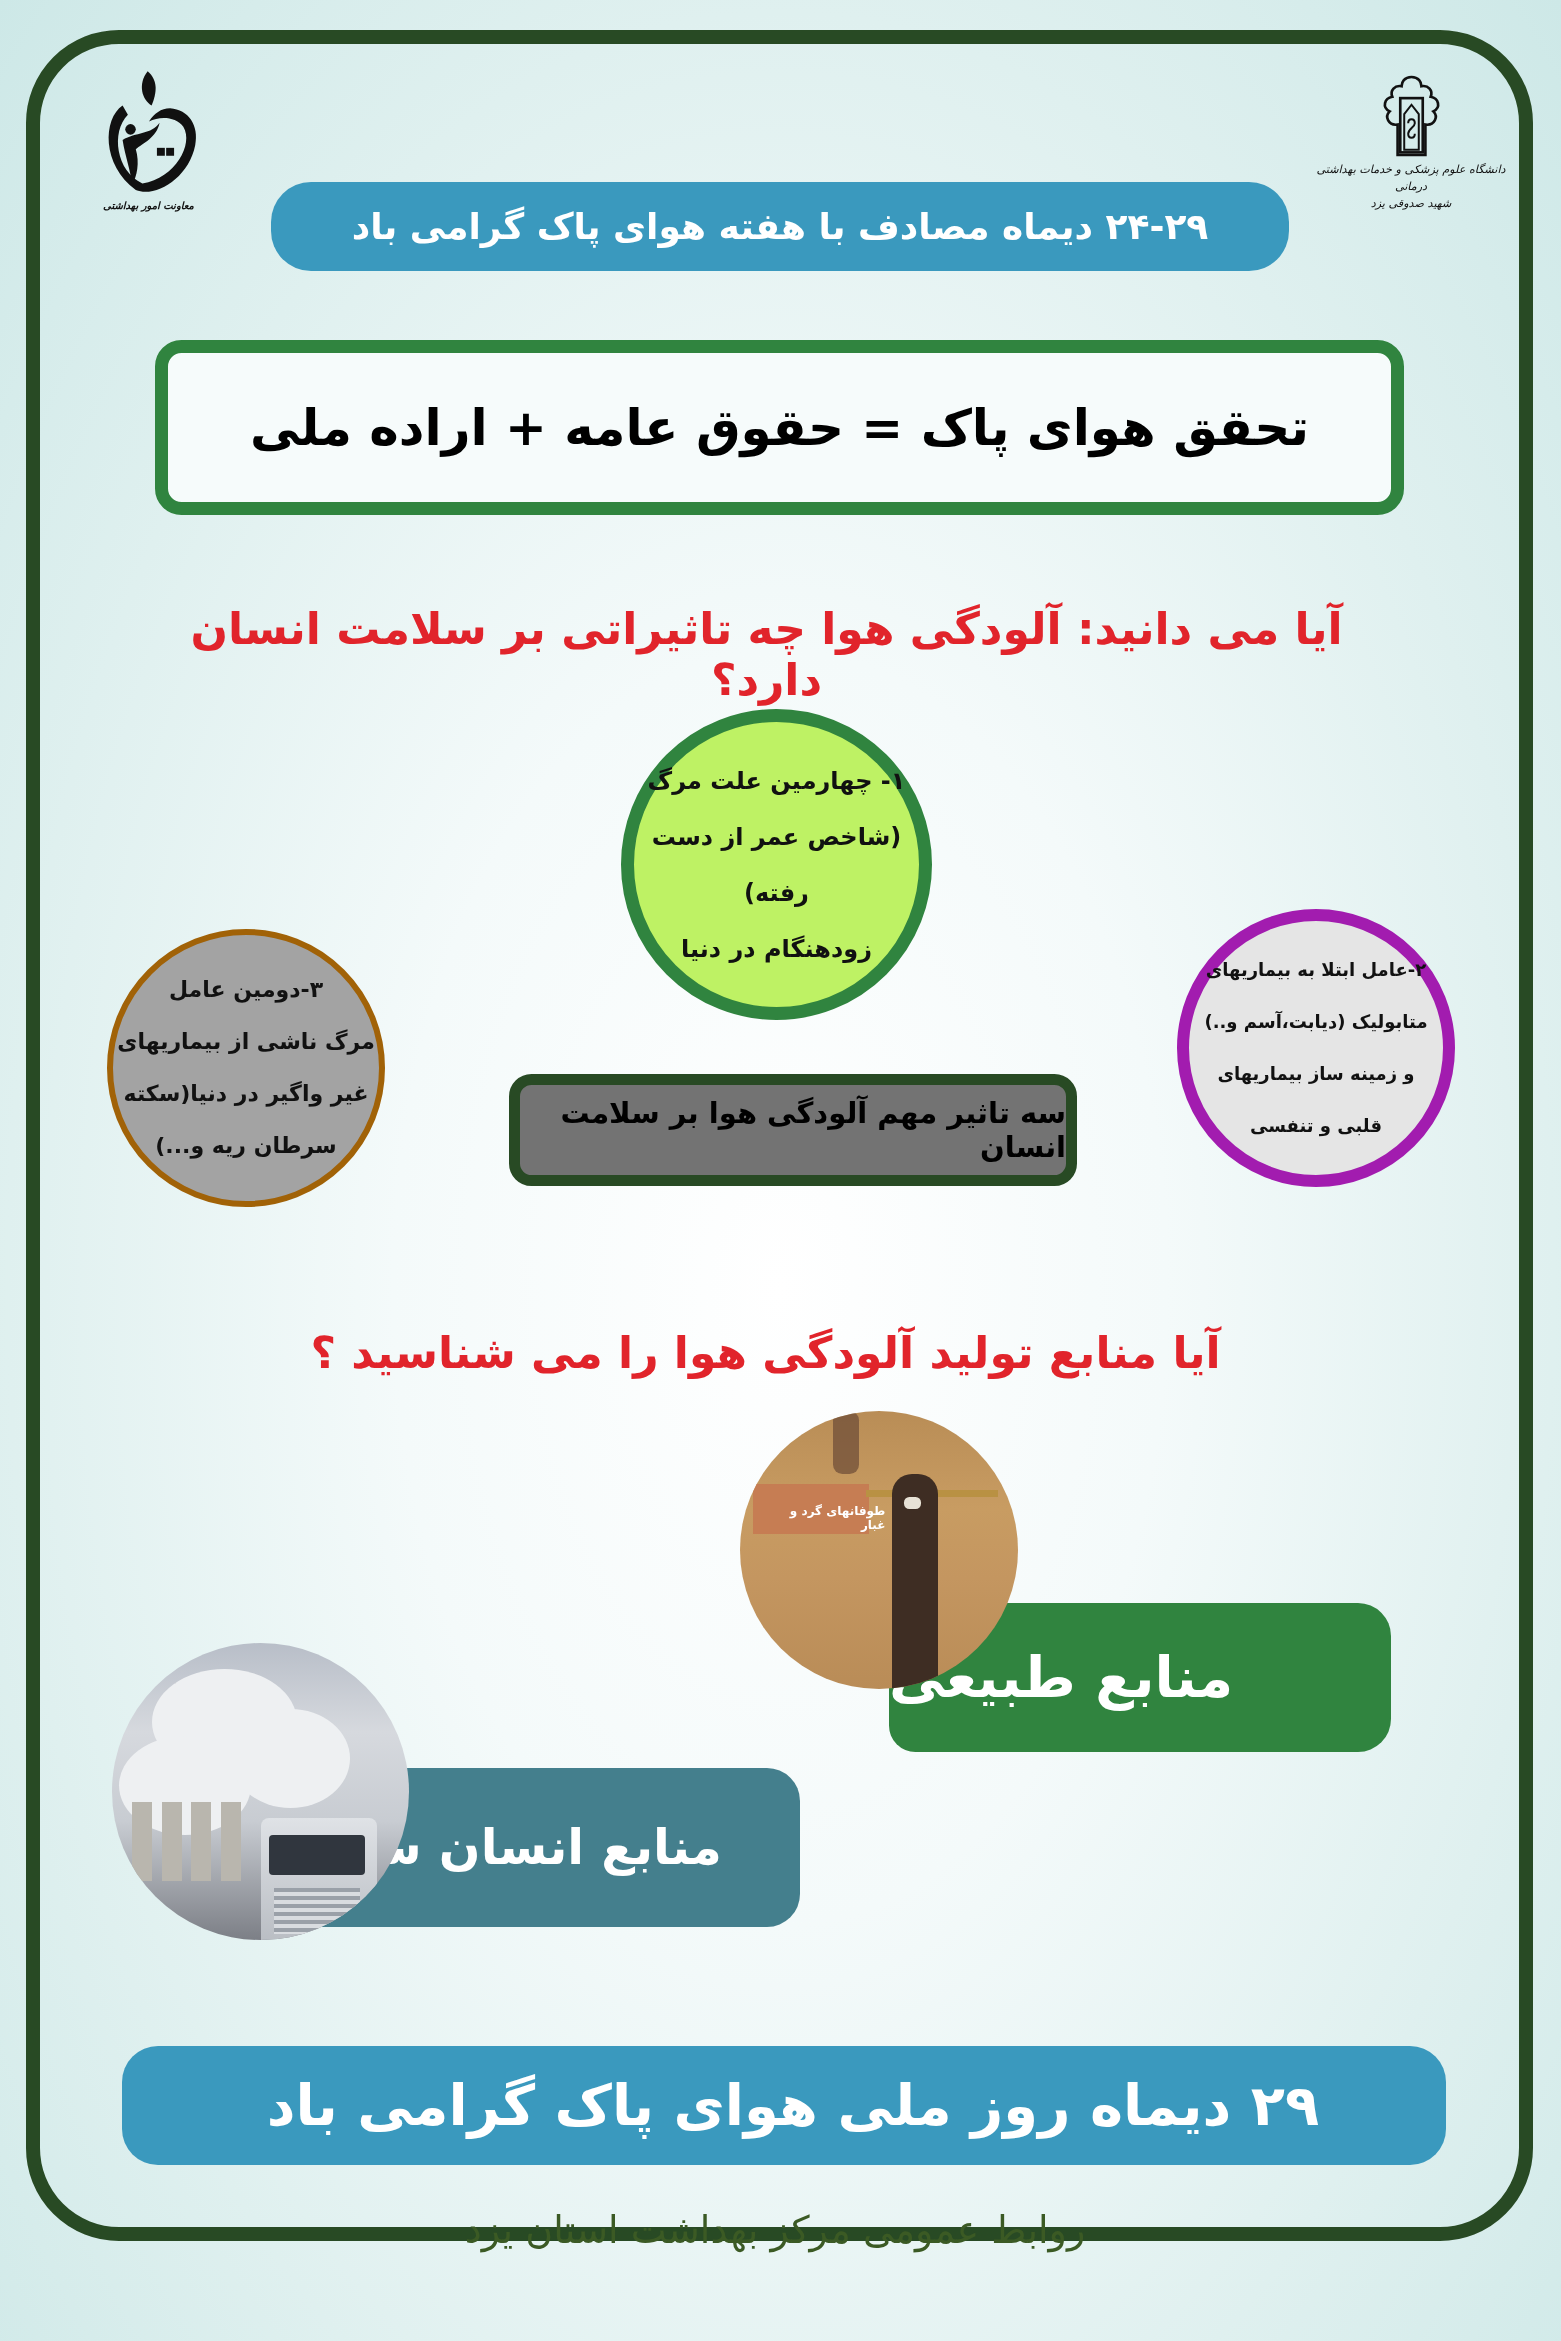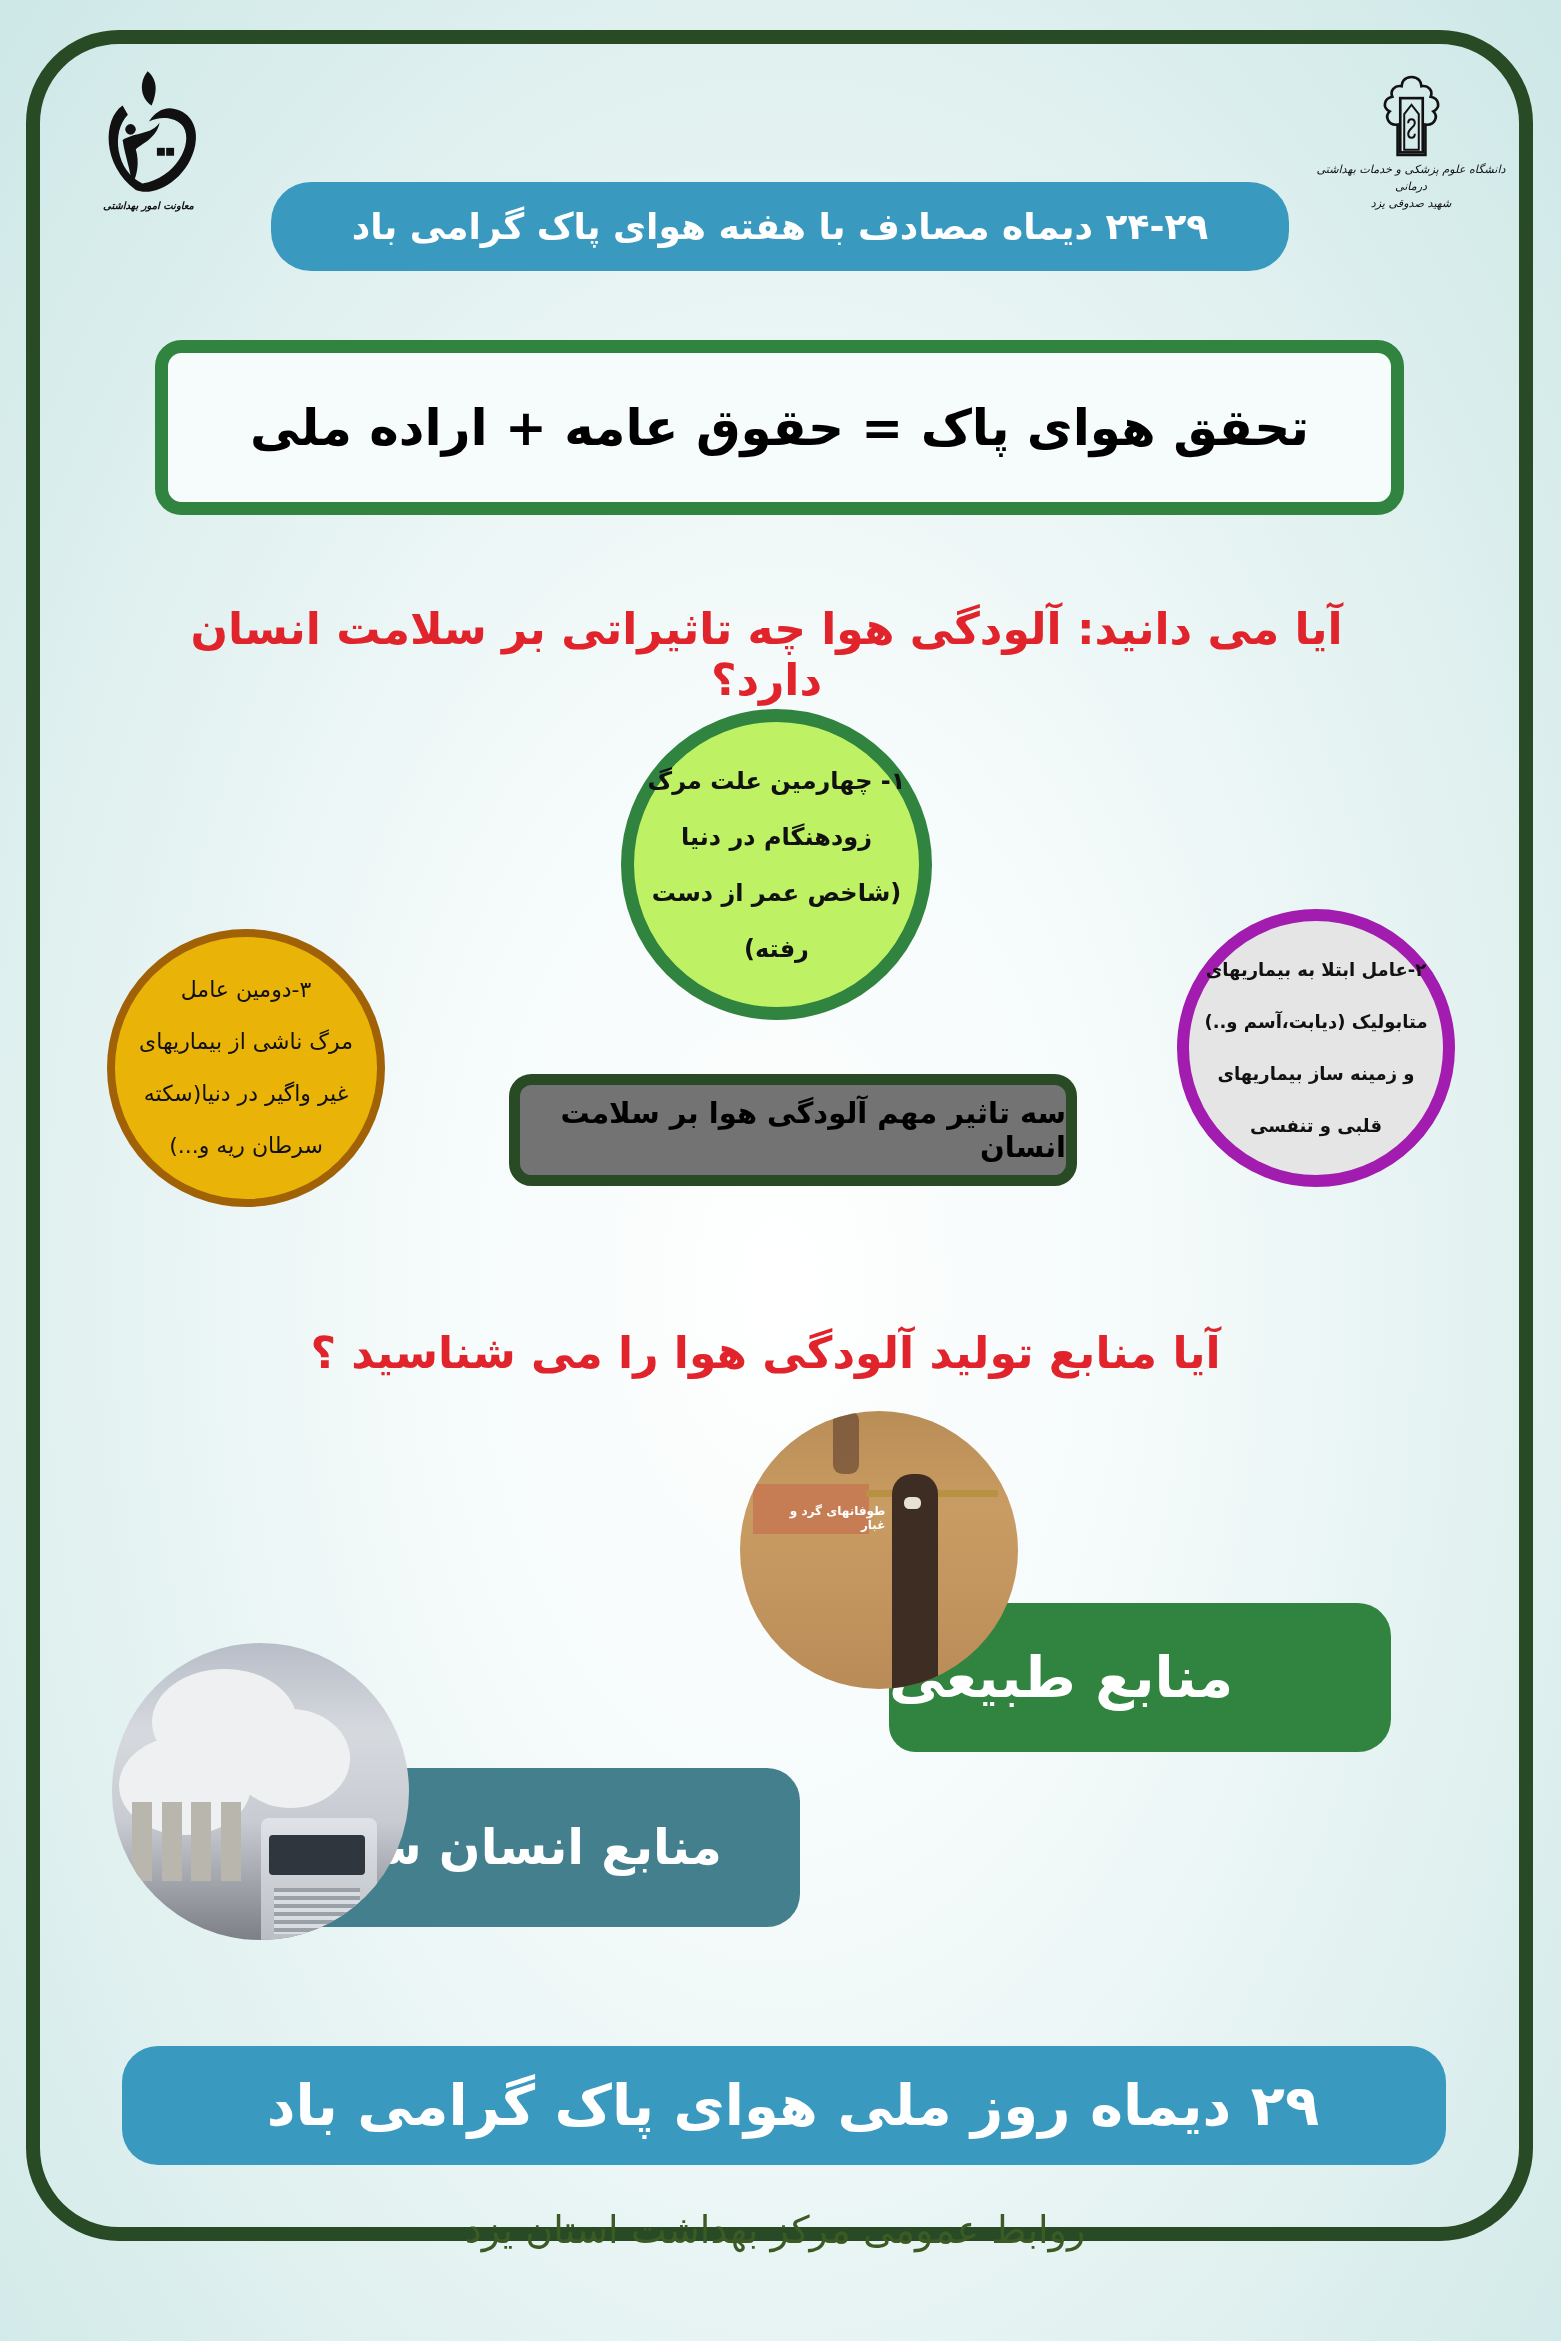--- a/index.html
+++ b/index.html
@@ -32,21 +32,21 @@
   .red-q {
     color: #e1242b; font-weight: bold; font-size: 44px; direction: rtl;
     text-align: center;
   }
   .circle {
     border-radius: 50%; box-sizing: border-box;
     display: flex; align-items: center; justify-content: center;
     text-align: center; direction: rtl; color: #111;
   }
   .circle-1 { left: 621px; top: 709px; width: 311px; height: 311px; background: #bef264; border: 13.2px solid #30843f; font-size: 24px; line-height: 56px; font-weight: bold; }
-  .circle-3 { left: 107px; top: 929px; width: 278px; height: 278px; background: #eab308; border: 8px solid #a16207; font-size: 22px; line-height: 52px; font-weight: normal; }
+  .circle-3 { left: 107px; top: 929px; width: 278px; height: 278px; background: #a3a3a3; border: 6px solid #a16207; font-size: 22px; line-height: 52px; font-weight: bold; }
   .circle-2 { left: 1177px; top: 909px; width: 278px; height: 278px; background: #e5e5e5; border: 12px solid #a21caf; font-size: 18px; line-height: 52px; font-weight: bold; }
   .center-box {
     left: 509px; top: 1074px; width: 568px; height: 112px; box-sizing: border-box;
     background: #737373; border: 11.2px solid #284a24; border-radius: 22.5px;
     display: flex; align-items: center; justify-content: center;
     font-weight: bold; font-size: 29px; color: #000; direction: rtl;
   }
   .photo {
     border-radius: 50%; overflow: hidden; z-index: 2;
   }
@@ -129,22 +129,22 @@
 
 <div class="abs title-box">
   <span>تحقق هوای پاک = حقوق عامه + اراده ملی</span>
 </div>
 
 <div class="abs red-q" style="left:155px; top:603px; width:1223px;">آیا می دانید: آلودگی هوا چه تاثیراتی بر سلامت انسان دارد؟</div>
 
 <div class="abs circle circle-1">
   <div>
     <div>۱- چهارمین علت مرگ</div>
+    <div>(شاخص عمر از دست رفته)</div>
     <div>زودهنگام در دنیا</div>
-    <div>(شاخص عمر از دست رفته)</div>
   </div>
 </div>
 
 <div class="abs circle circle-3">
   <div>
     <div>۳-دومین عامل</div>
     <div>مرگ ناشی از بیماریهای</div>
     <div>غیر واگیر در دنیا(سکته</div>
     <div>سرطان ریه و...)</div>
   </div>

